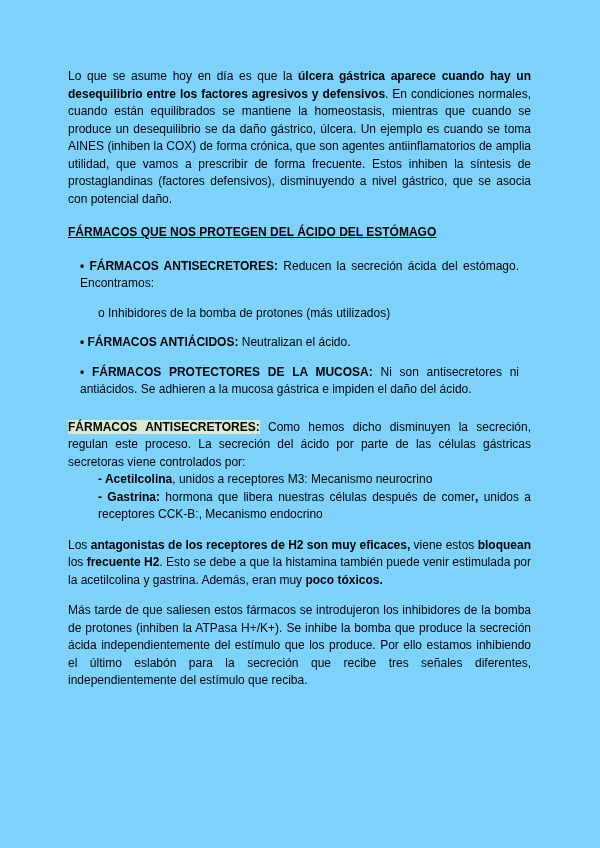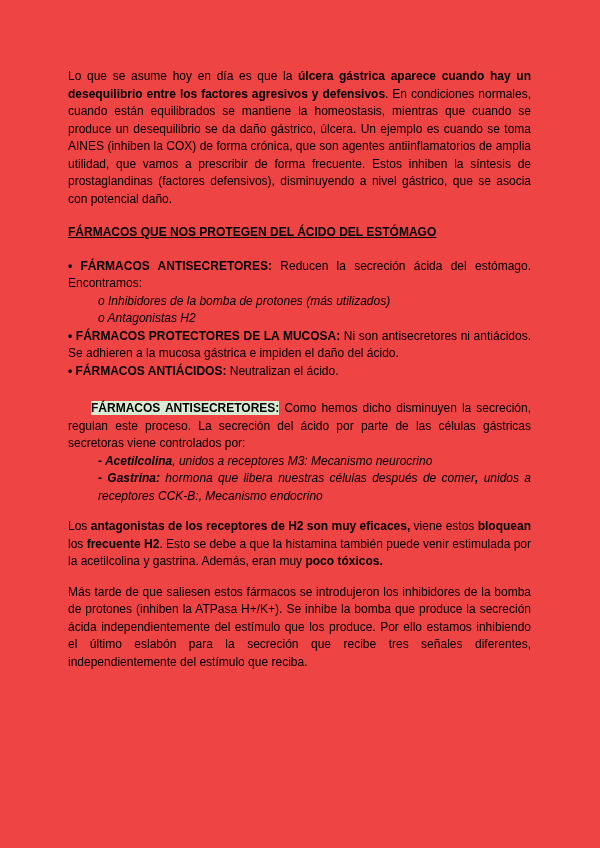--- a/index.html
+++ b/index.html
@@ -5,51 +5,50 @@
   html, body {
     margin: 0;
     padding: 0;
     background: #ffffff;
   }
   .page {
     width: 600px;
     height: 848px;
     box-sizing: border-box;
     padding: 55px 69px 30px 68px;
-    background: #ef4444;
+    background: #7dd3fc;
     overflow: hidden;
     font-family: "Liberation Sans", sans-serif;
     font-size: 12px;
     line-height: 17.5px;
     color: #000000;
   }
   .doc-body p {
     text-align: justify;
   }
   p.paragraph        { margin: 13px 0 0; }
   p.heading          { margin: 16px 0 16px; text-align: left; text-decoration: underline; }
-  p.bullet           { margin: 0; }
-  p.sub-bullet       { margin: 0; padding-left: 30px; font-style: italic; }
+  p.bullet           { margin: 12px; }
+  p.sub-bullet       { margin: 0; padding-left: 30px; }
   p.section-paragraph{ margin: 20px 0 0; }
-  p.dash-item        { margin: 0; padding-left: 30px; font-style: italic; }
+  p.dash-item        { margin: 0; padding-left: 30px; }
   .b  { font-weight: bold; }
   .u  { text-decoration: underline; }
-  .hl { background-color: var(--hl, #d9ead3); margin-left: 23px; }
+  .hl { background-color: var(--hl, #d9ead3); }
 </style>
 </head>
 <body>
 
 <div class="page">
   <div class="doc-body">
       <p class="paragraph"><span>Lo que se asume hoy en día es que la </span><span class="b">úlcera gástrica aparece cuando hay un desequilibrio entre los factores agresivos y defensivos</span><span>. En condiciones normales, cuando están equilibrados se mantiene la homeostasis, mientras que cuando se produce un desequilibrio se da daño gástrico, úlcera. Un ejemplo es cuando se toma AINES (inhiben la COX) de forma crónica, que son agentes antiinflamatorios de amplia utilidad, que vamos a prescribir de forma frecuente. Estos inhiben la síntesis de prostaglandinas (factores defensivos), disminuyendo a nivel gástrico, que se asocia con potencial daño.</span></p>
       <p class="heading"><span class="b u">FÁRMACOS QUE NOS PROTEGEN DEL ÁCIDO DEL ESTÓMAGO</span></p>
       <p class="bullet"><span class="b">• FÁRMACOS ANTISECRETORES:</span><span> Reducen la secreción ácida del estómago. Encontramos:</span></p>
       <p class="sub-bullet"><span>o Inhibidores de la bomba de protones (más utilizados)</span></p>
-      <p class="sub-bullet"><span>o Antagonistas H2</span></p>
+      <p class="bullet"><span class="b">• FÁRMACOS ANTIÁCIDOS:</span><span> Neutralizan el ácido.</span></p>
       <p class="bullet"><span class="b">• FÁRMACOS PROTECTORES DE LA MUCOSA:</span><span> Ni son antisecretores ni antiácidos. Se adhieren a la mucosa gástrica e impiden el daño del ácido.</span></p>
-      <p class="bullet"><span class="b">• FÁRMACOS ANTIÁCIDOS:</span><span> Neutralizan el ácido.</span></p>
       <p class="section-paragraph"><span class="b hl">FÁRMACOS ANTISECRETORES:</span><span> Como hemos dicho disminuyen la secreción, regulan este proceso. La secreción del ácido por parte de las células gástricas secretoras viene controlados por:</span></p>
       <p class="dash-item"><span class="b">- Acetilcolina</span><span>, unidos a receptores M3: Mecanismo neurocrino</span></p>
       <p class="dash-item"><span class="b">- Gastrina:</span><span> hormona que libera nuestras células después de comer</span><span class="b">,</span><span> unidos a receptores CCK-B:, Mecanismo endocrino</span></p>
       <p class="paragraph"><span>Los </span><span class="b">antagonistas de los receptores de H2 son muy eficaces,</span><span> viene estos </span><span class="b">bloquean</span><span> los </span><span class="b">frecuente H2</span><span>. Esto se debe a que la histamina también puede venir estimulada por la acetilcolina y gastrina. Además, eran muy </span><span class="b">poco tóxicos.</span></p>
       <p class="paragraph"><span>Más tarde de que saliesen estos fármacos se introdujeron los inhibidores de la bomba de protones (inhiben la ATPasa H+/K+). Se inhibe la bomba que produce la secreción ácida independientemente del estímulo que los produce. Por ello estamos inhibiendo el último eslabón para la secreción que recibe tres señales diferentes, independientemente del estímulo que reciba.</span></p>
     </div>
 </div>
 
 </body></html>

